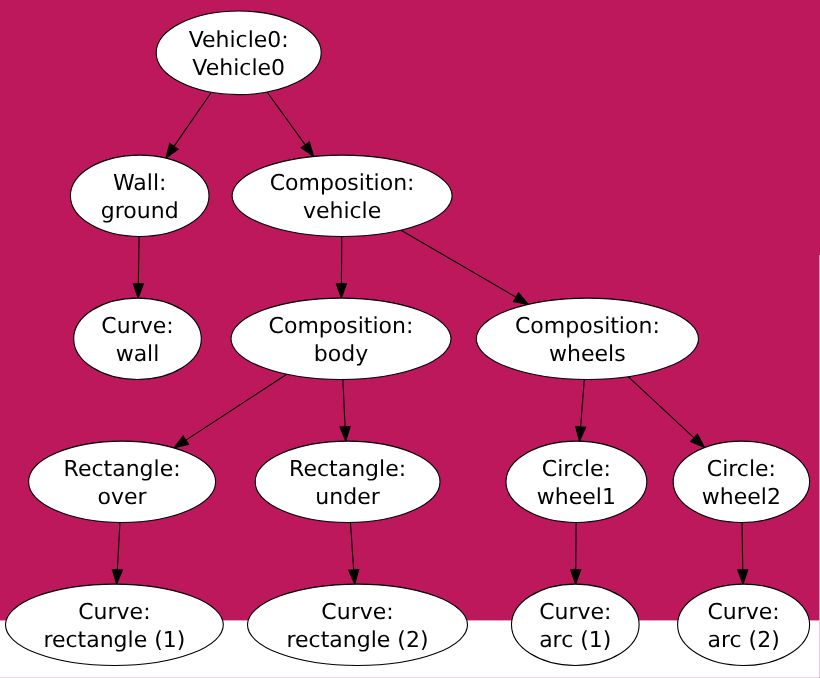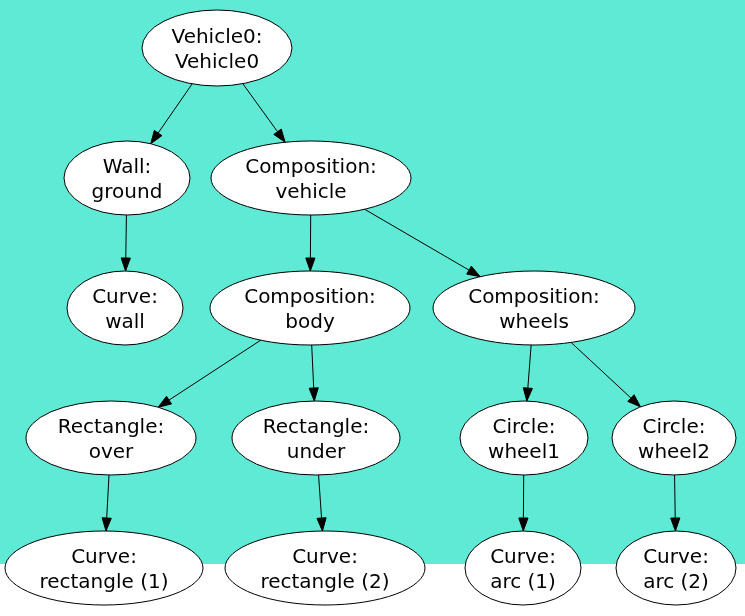--- a/index.html
+++ b/index.html
@@ -10,21 +10,21 @@
   body {
     width: 745px;
     height: 616px;
     overflow: hidden;
     font-family: "DejaVu Sans", sans-serif;
   }
   #canvas-wrap {
     width: 745px;
     height: 564px;
     position: relative;
-    background: #5eead4;
+    background: #be185d;
   }
   svg text {
     font-family: "DejaVu Sans", sans-serif;
     user-select: none;
   }
 </style>
 </head>
 <body>
 
 <div id="canvas-wrap">

